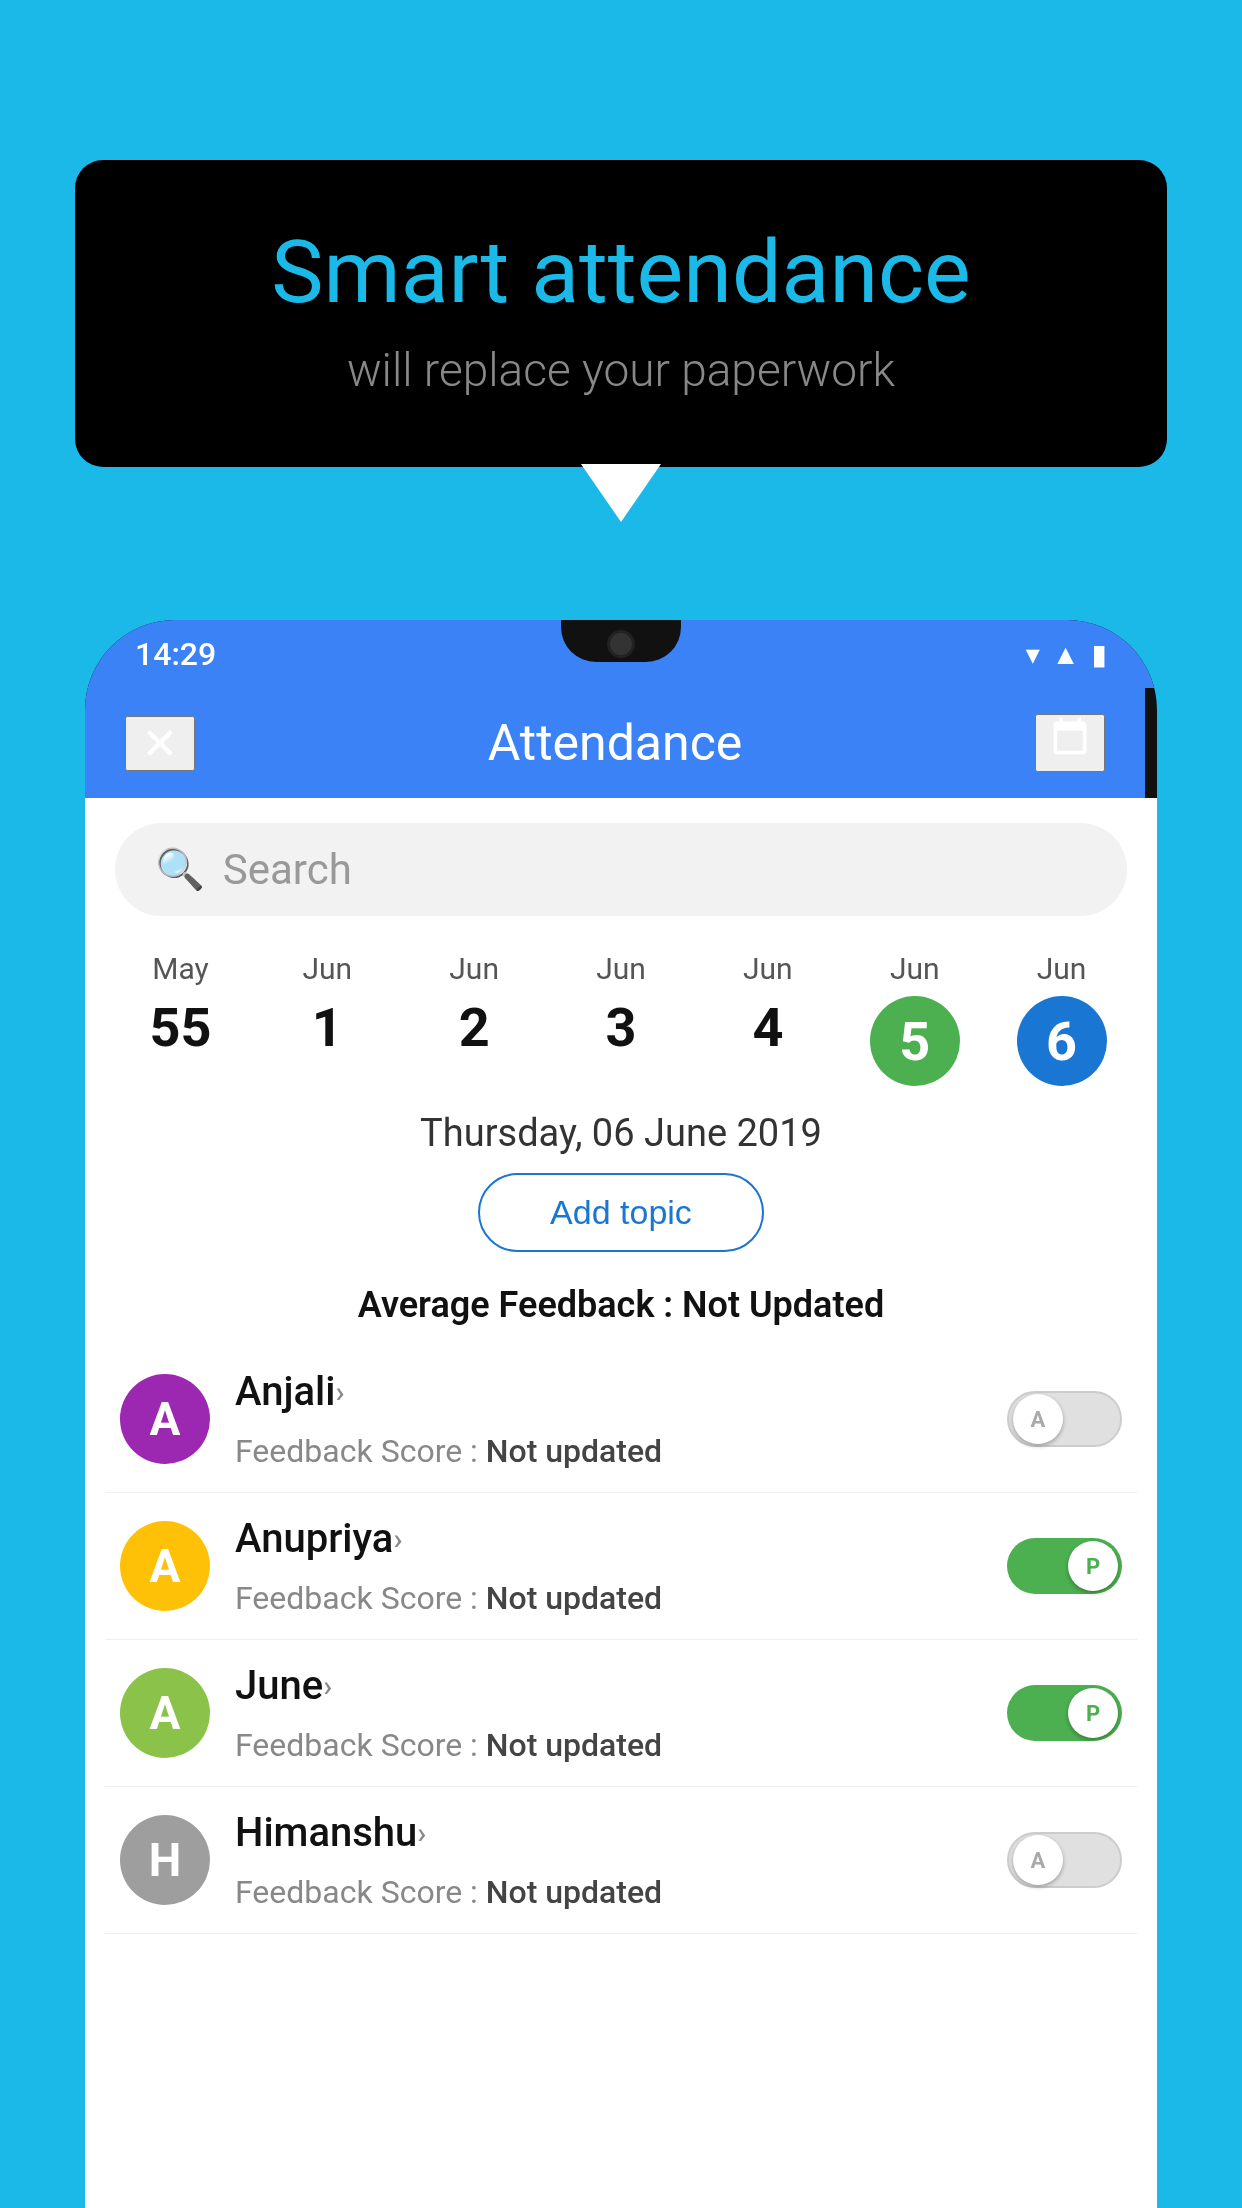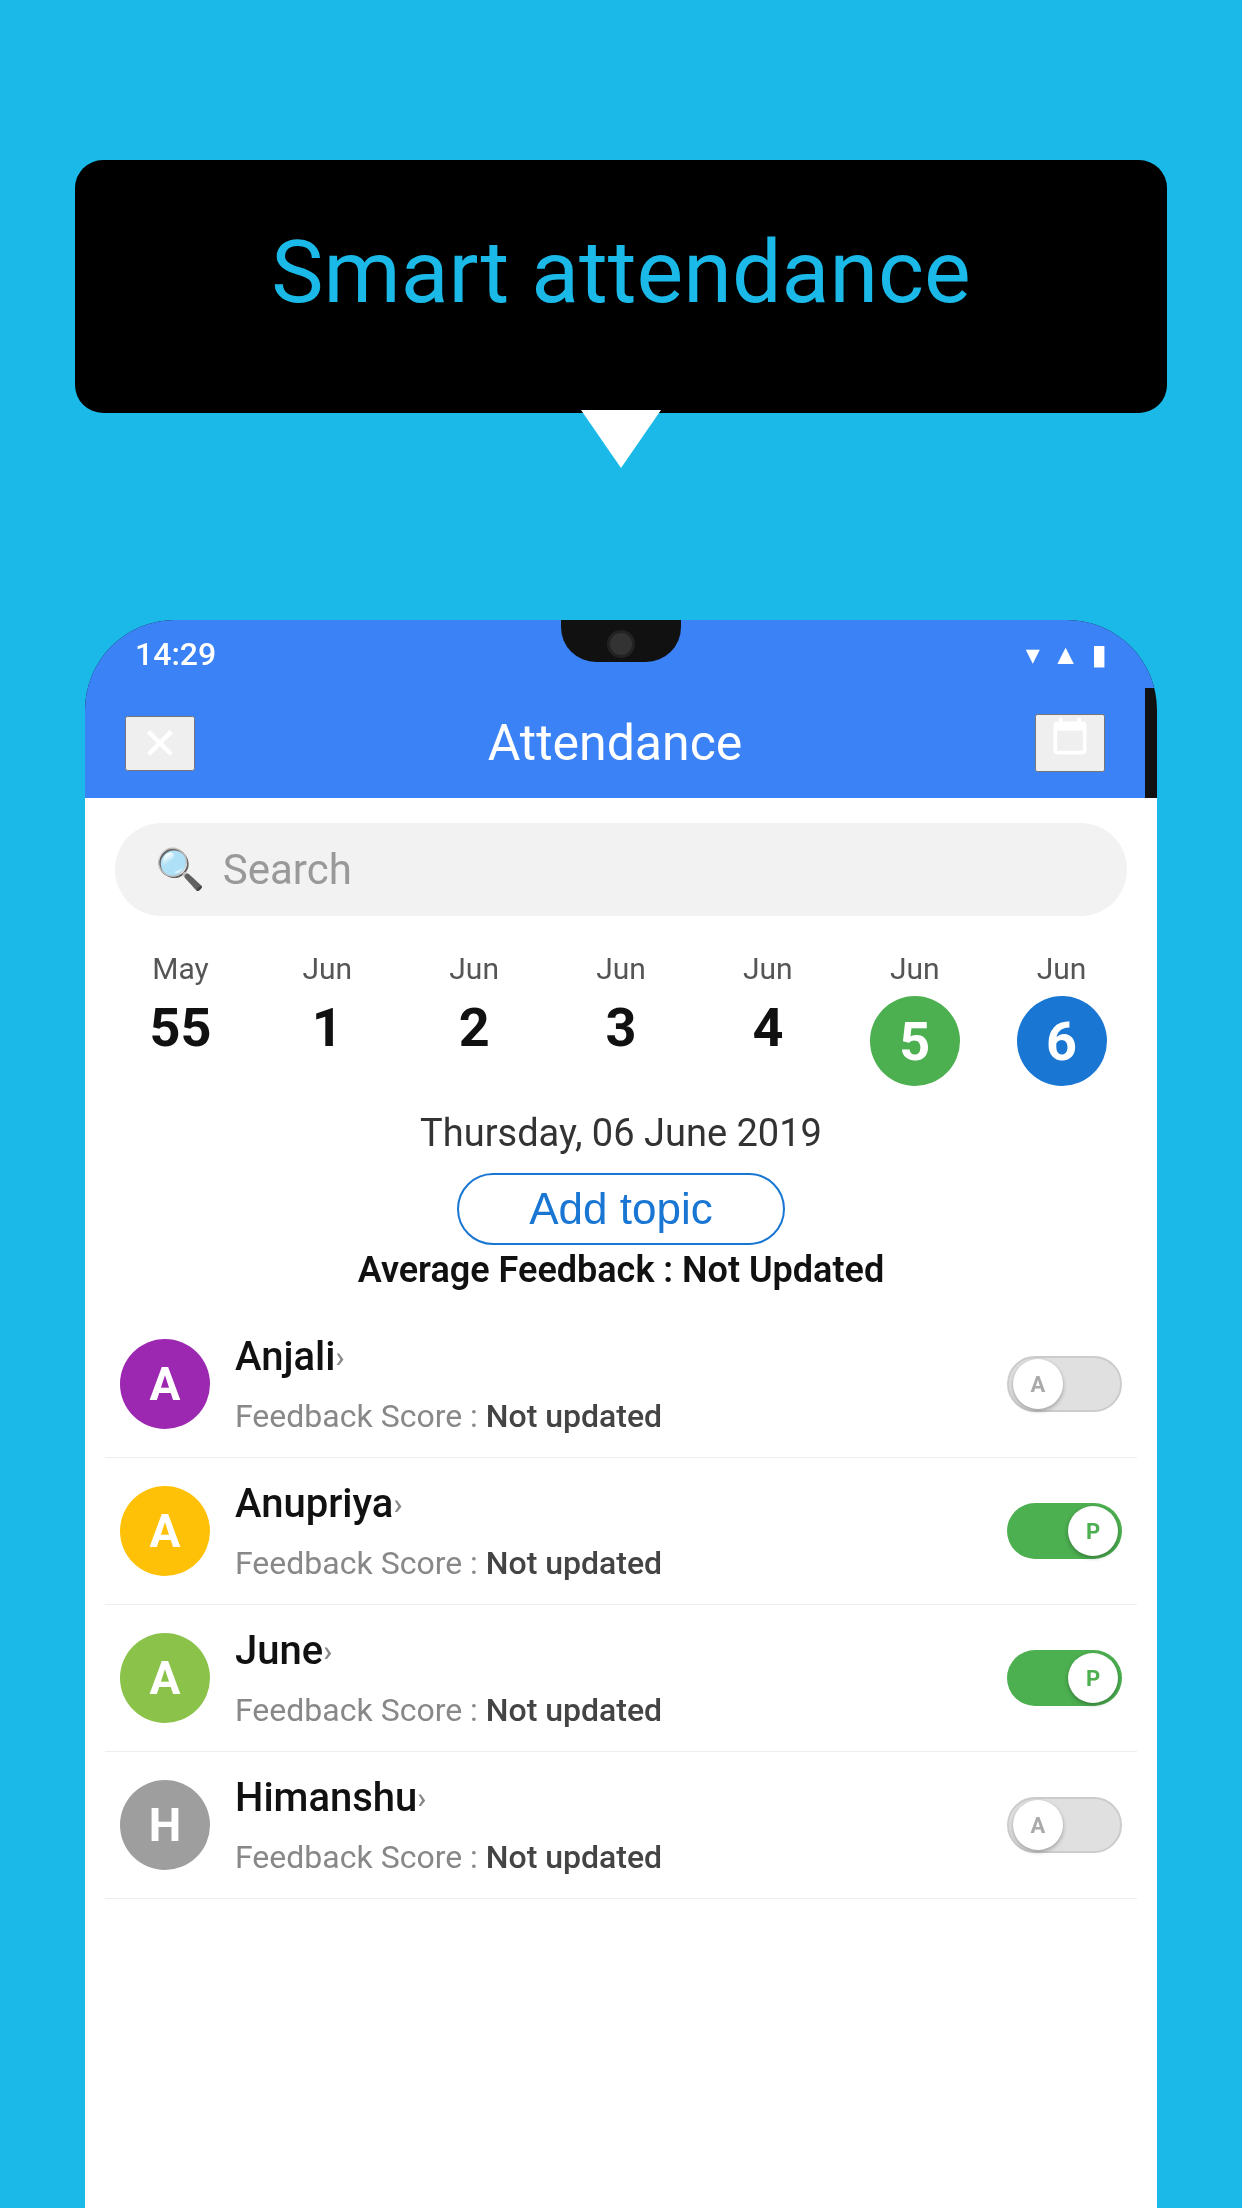--- a/index.html
+++ b/index.html
@@ -245,26 +245,26 @@
     .selected-date-label {
       text-align: center;
       color: #333;
       font-size: 38px;
       margin: 15px 0 18px;
     }
 
     
     .add-topic-btn {
       display: block;
-      margin: 0 auto 4px;
+      margin: 0 auto 32px;
       border: 2px solid #1976d2;
       border-radius: 50px;
-      padding: 9px 70px;
+      padding: 18px 70px;
       color: #1976d2;
-      font-size: 44px;
+      font-size: 34px;
       background: white;
       cursor: pointer;
       width: fit-content;
     }
 
     
     .avg-feedback {
       text-align: center;
       color: #888;
       font-size: 36px;
@@ -377,20 +377,21 @@
     .toggle.on .toggle-thumb {
       color: #4caf50;
     }
   </style>
 </head>
 <body>
 
 <div class="speech-bubble-container">
   <div class="speech-bubble">
     <div class="bubble-title">Smart attendance</div>
+    <div class="bubble-subtitle">will replace your paperwork</div>
   </div>
 </div>
 
 <div class="phone-frame">
   <div class="phone-notch">
     <div class="phone-camera"></div>
   </div>
 
   <div class="status-bar">
     <span class="status-time">14:29</span>

